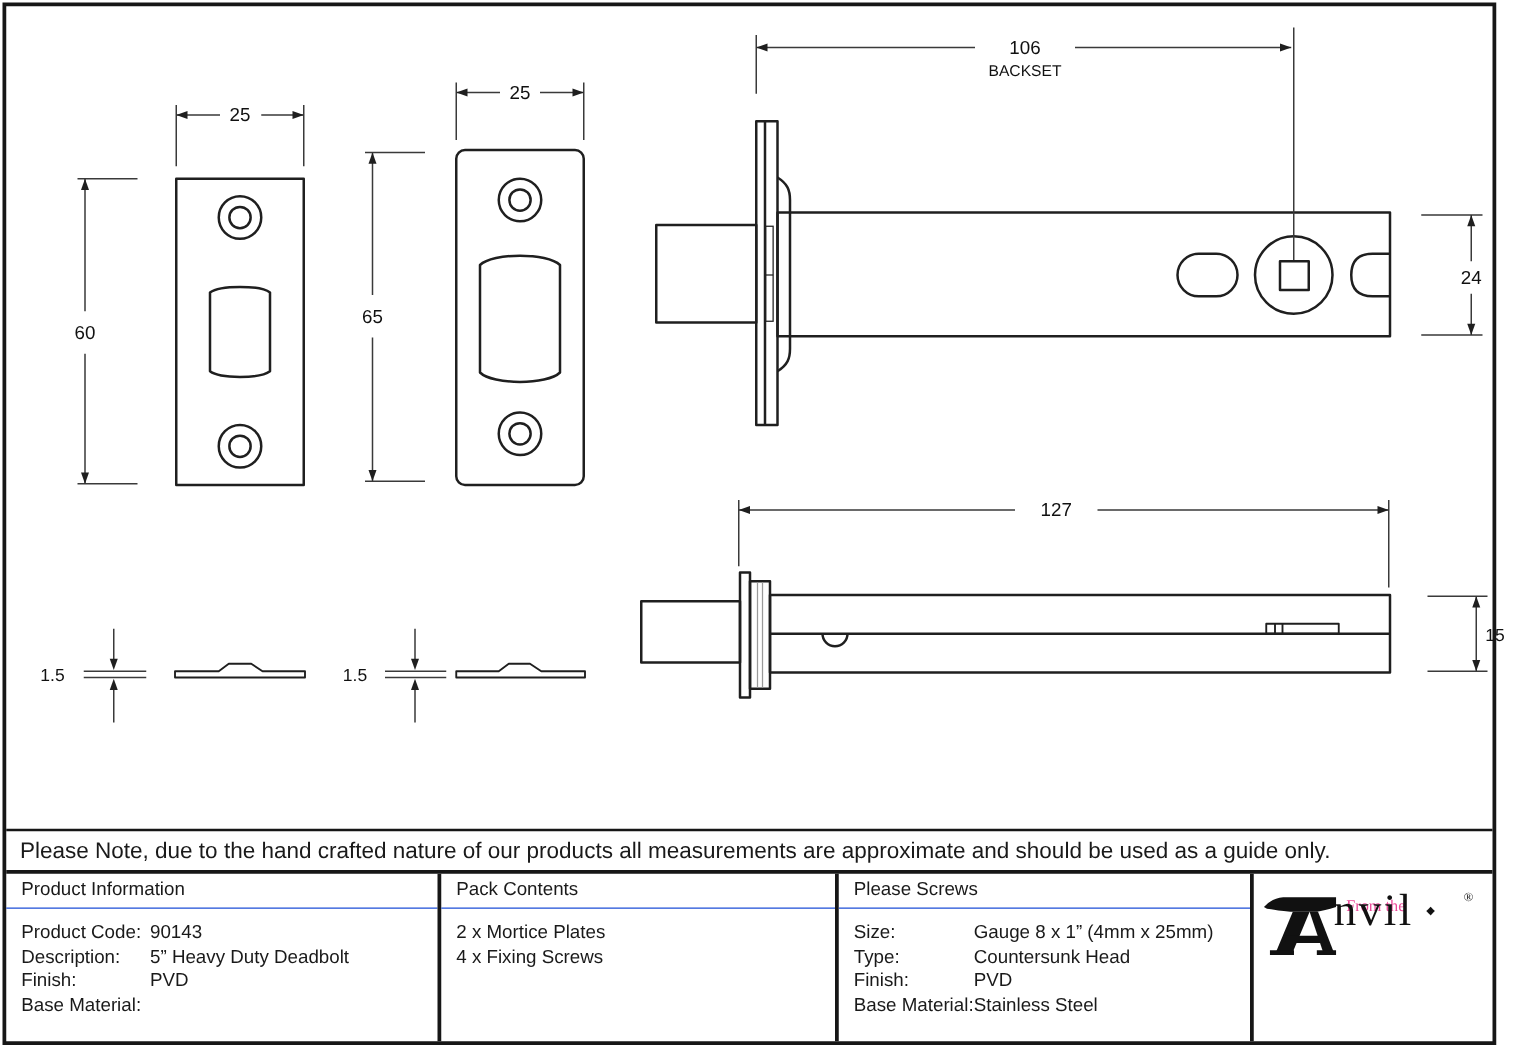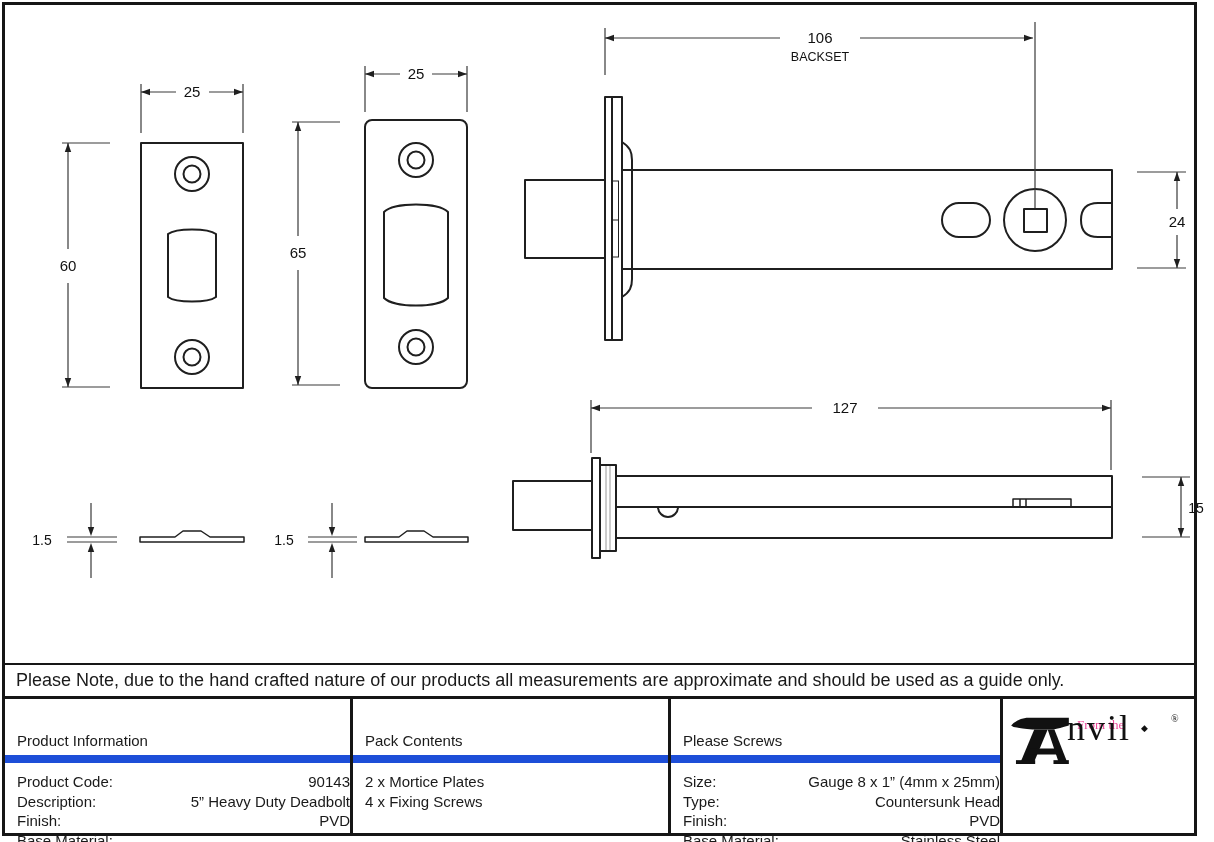--- a/index.html
+++ b/index.html
@@ -10,24 +10,24 @@
   svg.drawing{position:absolute;left:0;top:0;}
   .note{position:absolute;left:5px;top:663px;width:1189px;height:33px;box-sizing:border-box;
         border-top:2px solid #161616;display:flex;align-items:center;padding-left:11px;font-size:18px;}
   .spec-table{position:absolute;left:5px;top:696px;width:1189px;height:137px;box-sizing:border-box;
         border-top:3px solid #161616;display:flex;}
   .col{box-sizing:border-box;height:100%;}
   .col1{width:345px;}
   .col2{width:318px;border-left:3px solid #161616;}
   .col3{width:332px;border-left:3px solid #161616;}
   .col4{width:194px;border-left:3px solid #161616;position:relative;}
-  .col-header{height:23px;border-bottom:8px solid #1d4ed8;box-sizing:content-box;
-        padding:4px 0 0 12px;font-size:15px;margin-top:29px;}
+  .col-header{height:23px;border-bottom:1px solid #1d4ed8;box-sizing:content-box;
+        padding:4px 0 0 12px;font-size:15px;}
   .col-body{padding:9px 0 0 12px;font-size:15px;}
-  .kv{display:flex;line-height:19.5px;justify-content:space-between;}
+  .kv{display:flex;line-height:19.5px;}
   .kv .k{width:103px;flex:none;}
   .col3 .kv .k{width:96px;}
   .li{line-height:19.5px;}
   
   .anvil-icon{position:absolute;left:6px;top:15px;}
   .logo-small{position:absolute;left:74px;top:18px;font-family:"Liberation Serif",serif;font-size:13px;color:#ec4899;}
   .logo-dot{position:absolute;left:138px;top:24px;font-size:9px;color:#111;}
   .logo-brand{position:absolute;left:64px;top:11px;font-family:"Liberation Serif",serif;
         font-size:36px;letter-spacing:2px;color:#111;line-height:1;}
   .logo-reg{position:absolute;left:168px;top:14px;font-size:10px;font-family:"Liberation Serif",serif;color:#111;}

